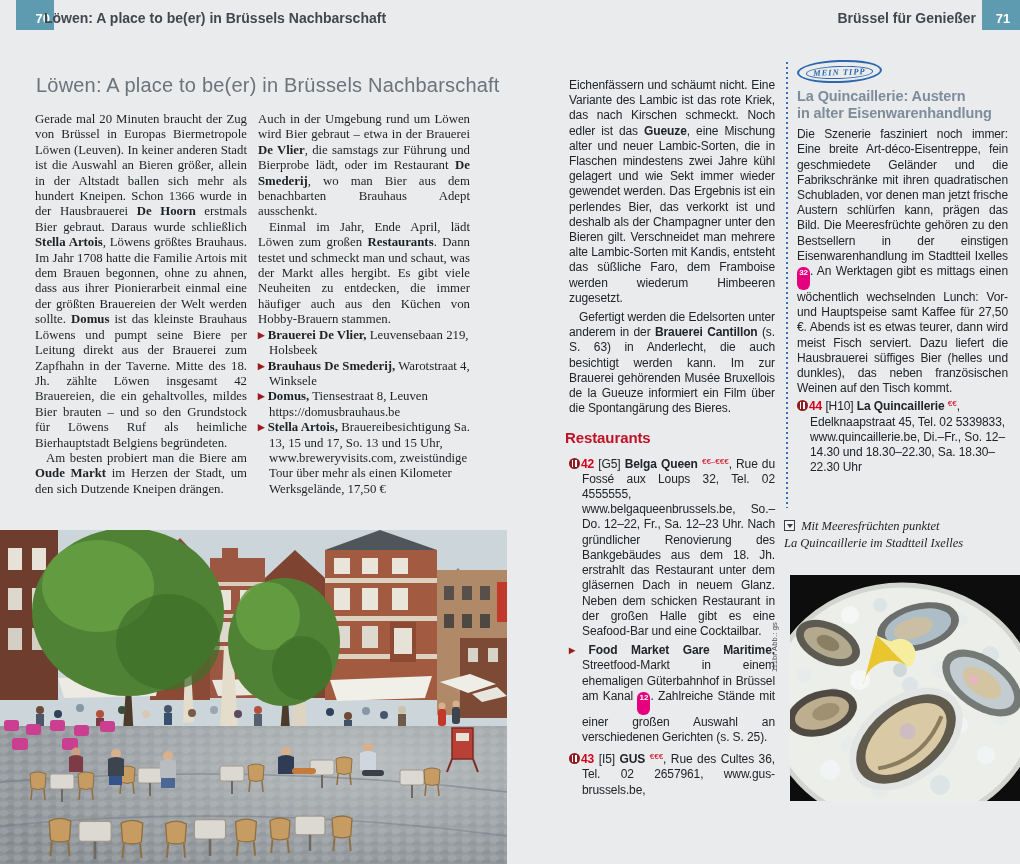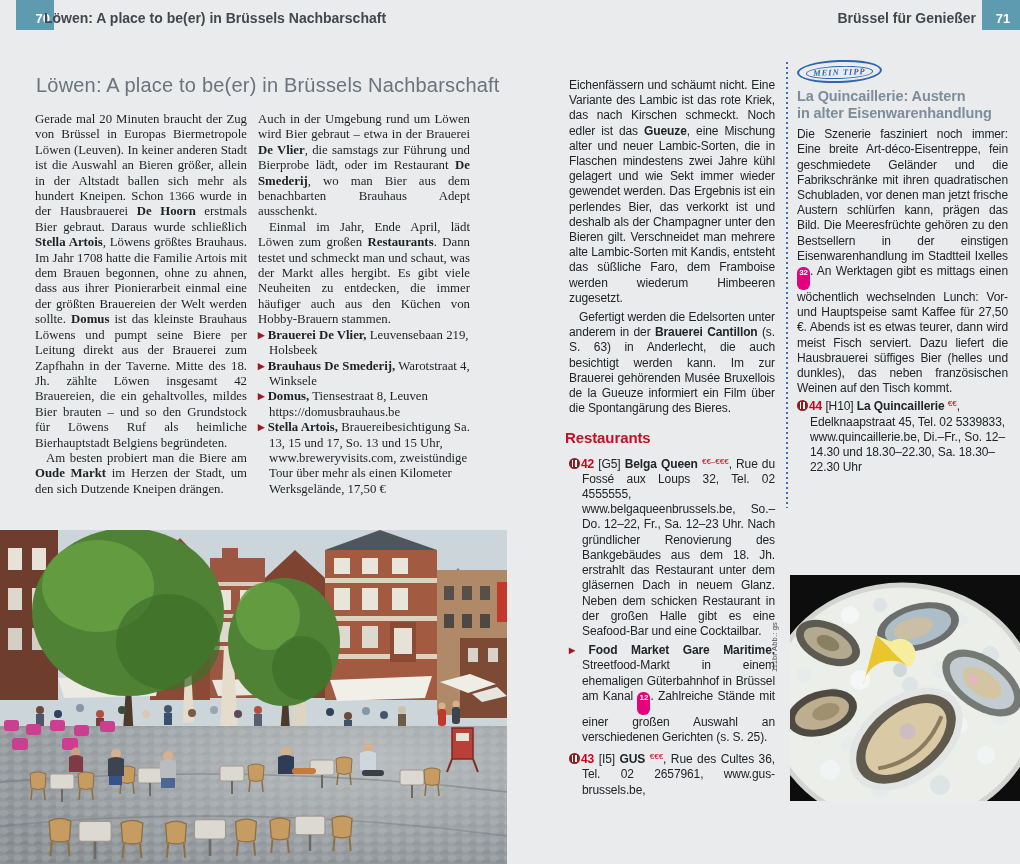--- a/index.html
+++ b/index.html
@@ -325,20 +325,24 @@
   <div class="tipcol">
     <span class="stamp"><span class="stamp-inner">MEIN TIPP</span></span>
     <div class="tip-head">
       <div>La Quincaillerie: Austern</div>
       <div>in alter Eisenwarenhandlung</div>
     </div>
     <p class="body"><span>Die Szenerie fasziniert noch immer: Eine breite Art-déco-Eisentreppe, fein geschmiedete Geländer und die Fabrikschränke mit ihren quadratischen Schubladen, vor denen man jetzt frische Austern schlürfen kann, prägen das Bild. Die Meeresfrüchte gehören zu den Bestsellern in der einstigen Eisenwarenhandlung im Stadtteil Ixelles </span><span class="sg-pink">32</span><span>. An Werktagen gibt es mittags einen wöchentlich wechselnden Lunch: Vor- und Hauptspeise samt Kaffee für 27,50 €. Abends ist es etwas teurer, dann wird meist Fisch serviert. Dazu liefert die Hausbrauerei süffiges Bier (helles und dunkles), das neben französischen Weinen auf den Tisch kommt.</span></p>
     <p class="entry"><span class="sg-fork"></span><span class="sg-num">44</span><span> [H10] </span><span class="sg-b">La Quincaillerie</span><span> </span><span class="sg-price">€€</span><span>, Edelknaapstraat 45, Tel. 02 5339833, www.quincaillerie.be, Di.–Fr., So. 12–14.30 und 18.30–22.30, Sa. 18.30–22.30 Uhr</span></p>
   </div>
 
+  <div class="caption">
+    <div><span class="sg-capicon"></span><span class="sg-i"> Mit Meeresfrüchten punktet</span></div>
+    <div class="sg-i">La Quincaillerie im Stadtteil Ixelles</div>
+  </div>
 
   <div class="credit-v">111br Abb.: gs</div>
 
   <div class="photo photo-oyster">
     <svg width="230" height="226" viewBox="0 0 230 226" preserveAspectRatio="none">
       <rect width="230" height="226" fill="#0d0d0d"></rect>
       <ellipse cx="112" cy="130" rx="134" ry="120" fill="#eceeea"></ellipse>
       <ellipse cx="112" cy="130" rx="134" ry="120" fill="none" stroke="#d2d5d0" stroke-width="5"></ellipse>
       <g opacity="0.95">
         <circle cx="60" cy="40" r="9" fill="#f6f8f8"></circle>

